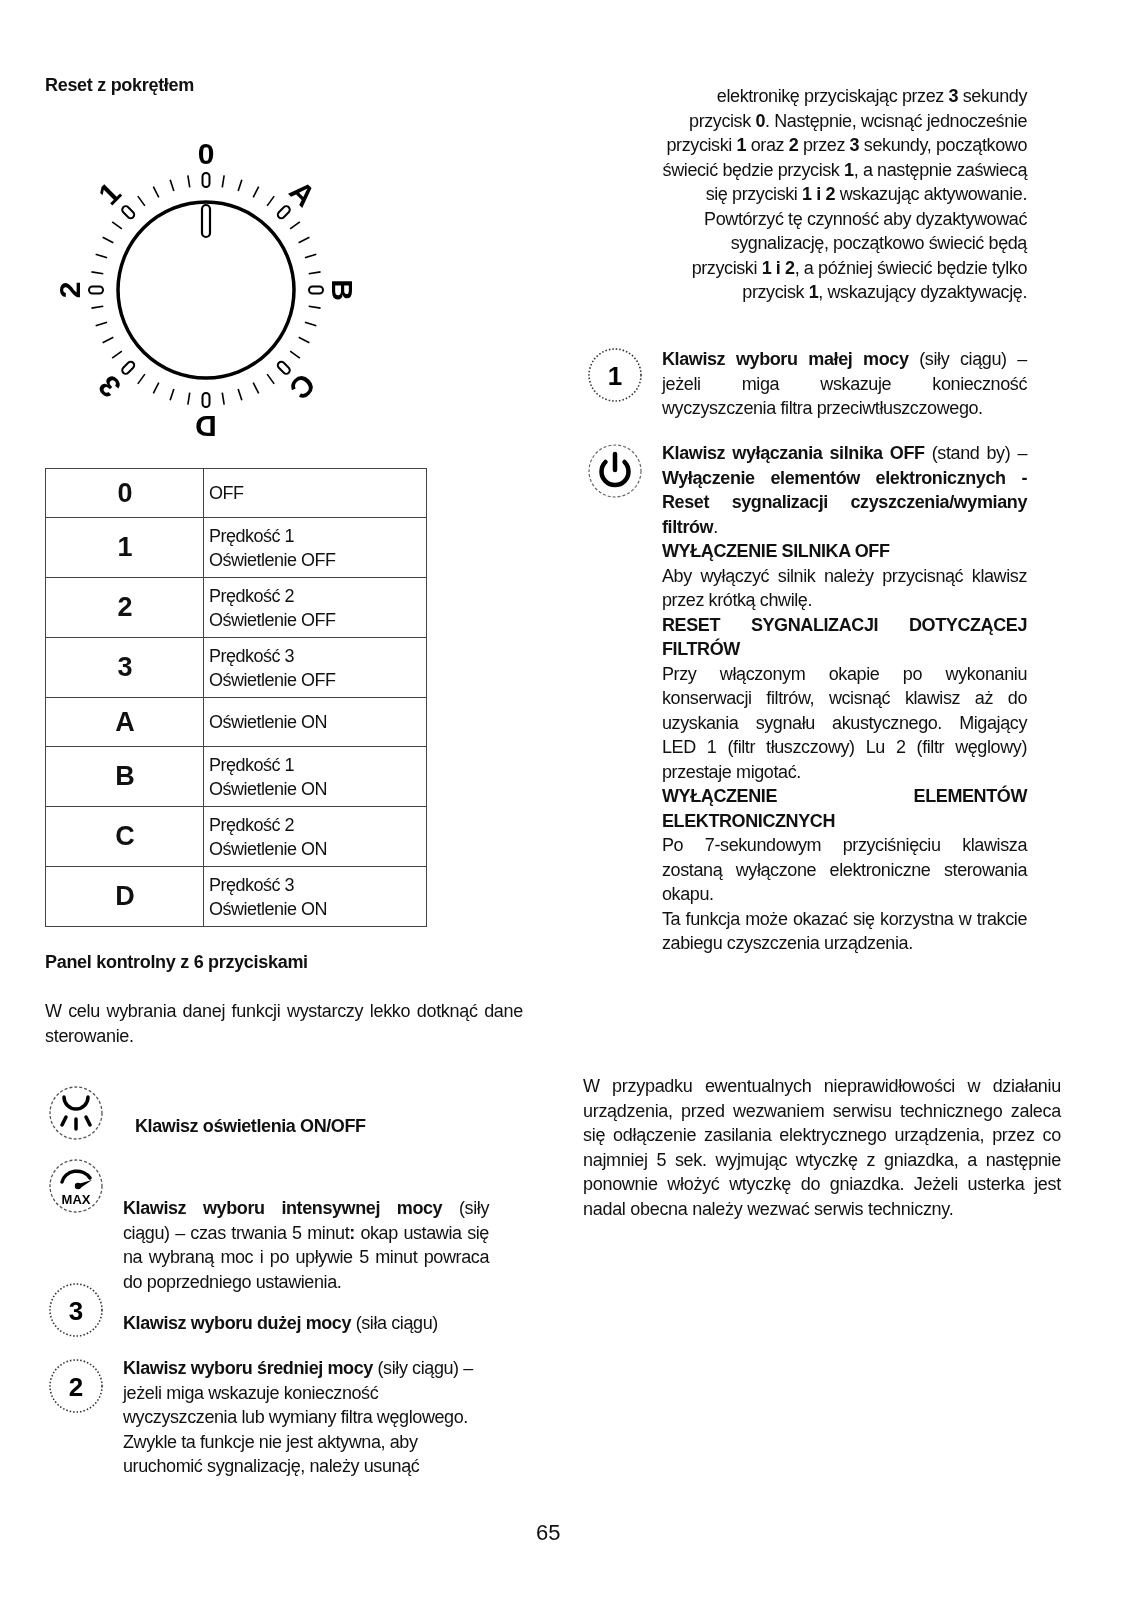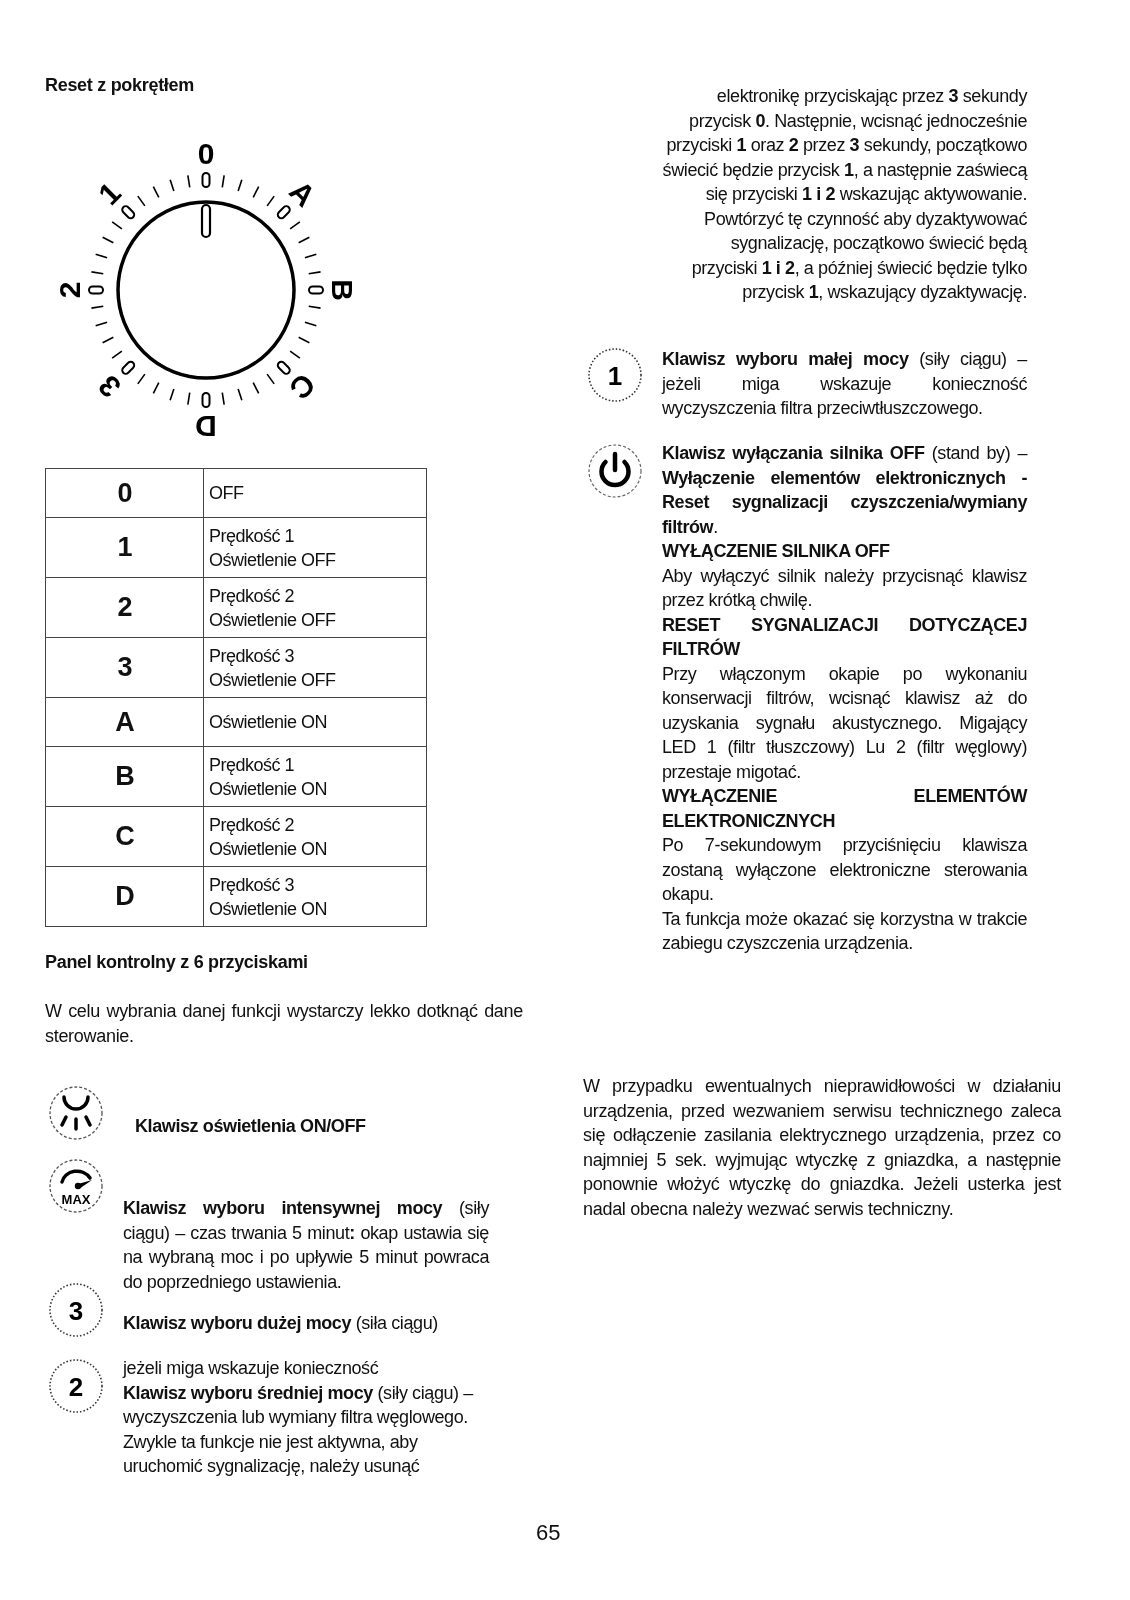--- a/index.html
+++ b/index.html
@@ -188,22 +188,22 @@
   <span class="b">Klawisz wyboru dużej mocy</span><span> (siła ciągu)</span>
 </div>
 
 <div class="icon" style="left:48px; top:1358px;">
   <svg width="56" height="56" viewBox="0 0 56 56">
     <circle cx="28" cy="28" r="26" fill="none" stroke="#333" stroke-width="1.6" stroke-dasharray="1.5 2"></circle>
     <text x="28" y="38" text-anchor="middle" font-family="Liberation Sans, sans-serif" font-weight="bold" font-size="26" fill="#000">2</text>
   </svg>
 </div>
 <div class="item-text" style="left:123px; top:1356px; width:380px;">
+  <div><span class="b">Klawisz wyboru średniej mocy</span><span> (siły ciągu) –</span></div>
   <div>jeżeli miga wskazuje konieczność</div>
-  <div><span class="b">Klawisz wyboru średniej mocy</span><span> (siły ciągu) –</span></div>
   <div>wyczyszczenia lub wymiany filtra węglowego.</div>
   <div>Zwykle ta funkcje nie jest aktywna, aby</div>
   <div>uruchomić sygnalizację, należy usunąć</div>
 </div>
 
 <div class="col-right" style="top:84px;text-align:right;">
   <span>elektronikę przyciskając przez </span><b>3</b><span> sekundy przycisk </span><b>0</b><span>. Następnie, wcisnąć jednocześnie przyciski </span><b>1</b><span> oraz </span><b>2</b><span> przez </span><b>3</b><span> sekundy, początkowo świecić będzie przycisk </span><b>1</b><span>, a następnie zaświecą się przyciski </span><b>1 i 2</b><span> wskazując aktywowanie. Powtórzyć tę czynność aby dyzaktywować sygnalizację, początkowo świecić będą przyciski </span><b>1 i 2</b><span>, a później świecić będzie tylko przycisk </span><b>1</b><span>, wskazujący dyzaktywację.</span>
 </div>
 
 <div class="icon" style="left:587px; top:347px;">

